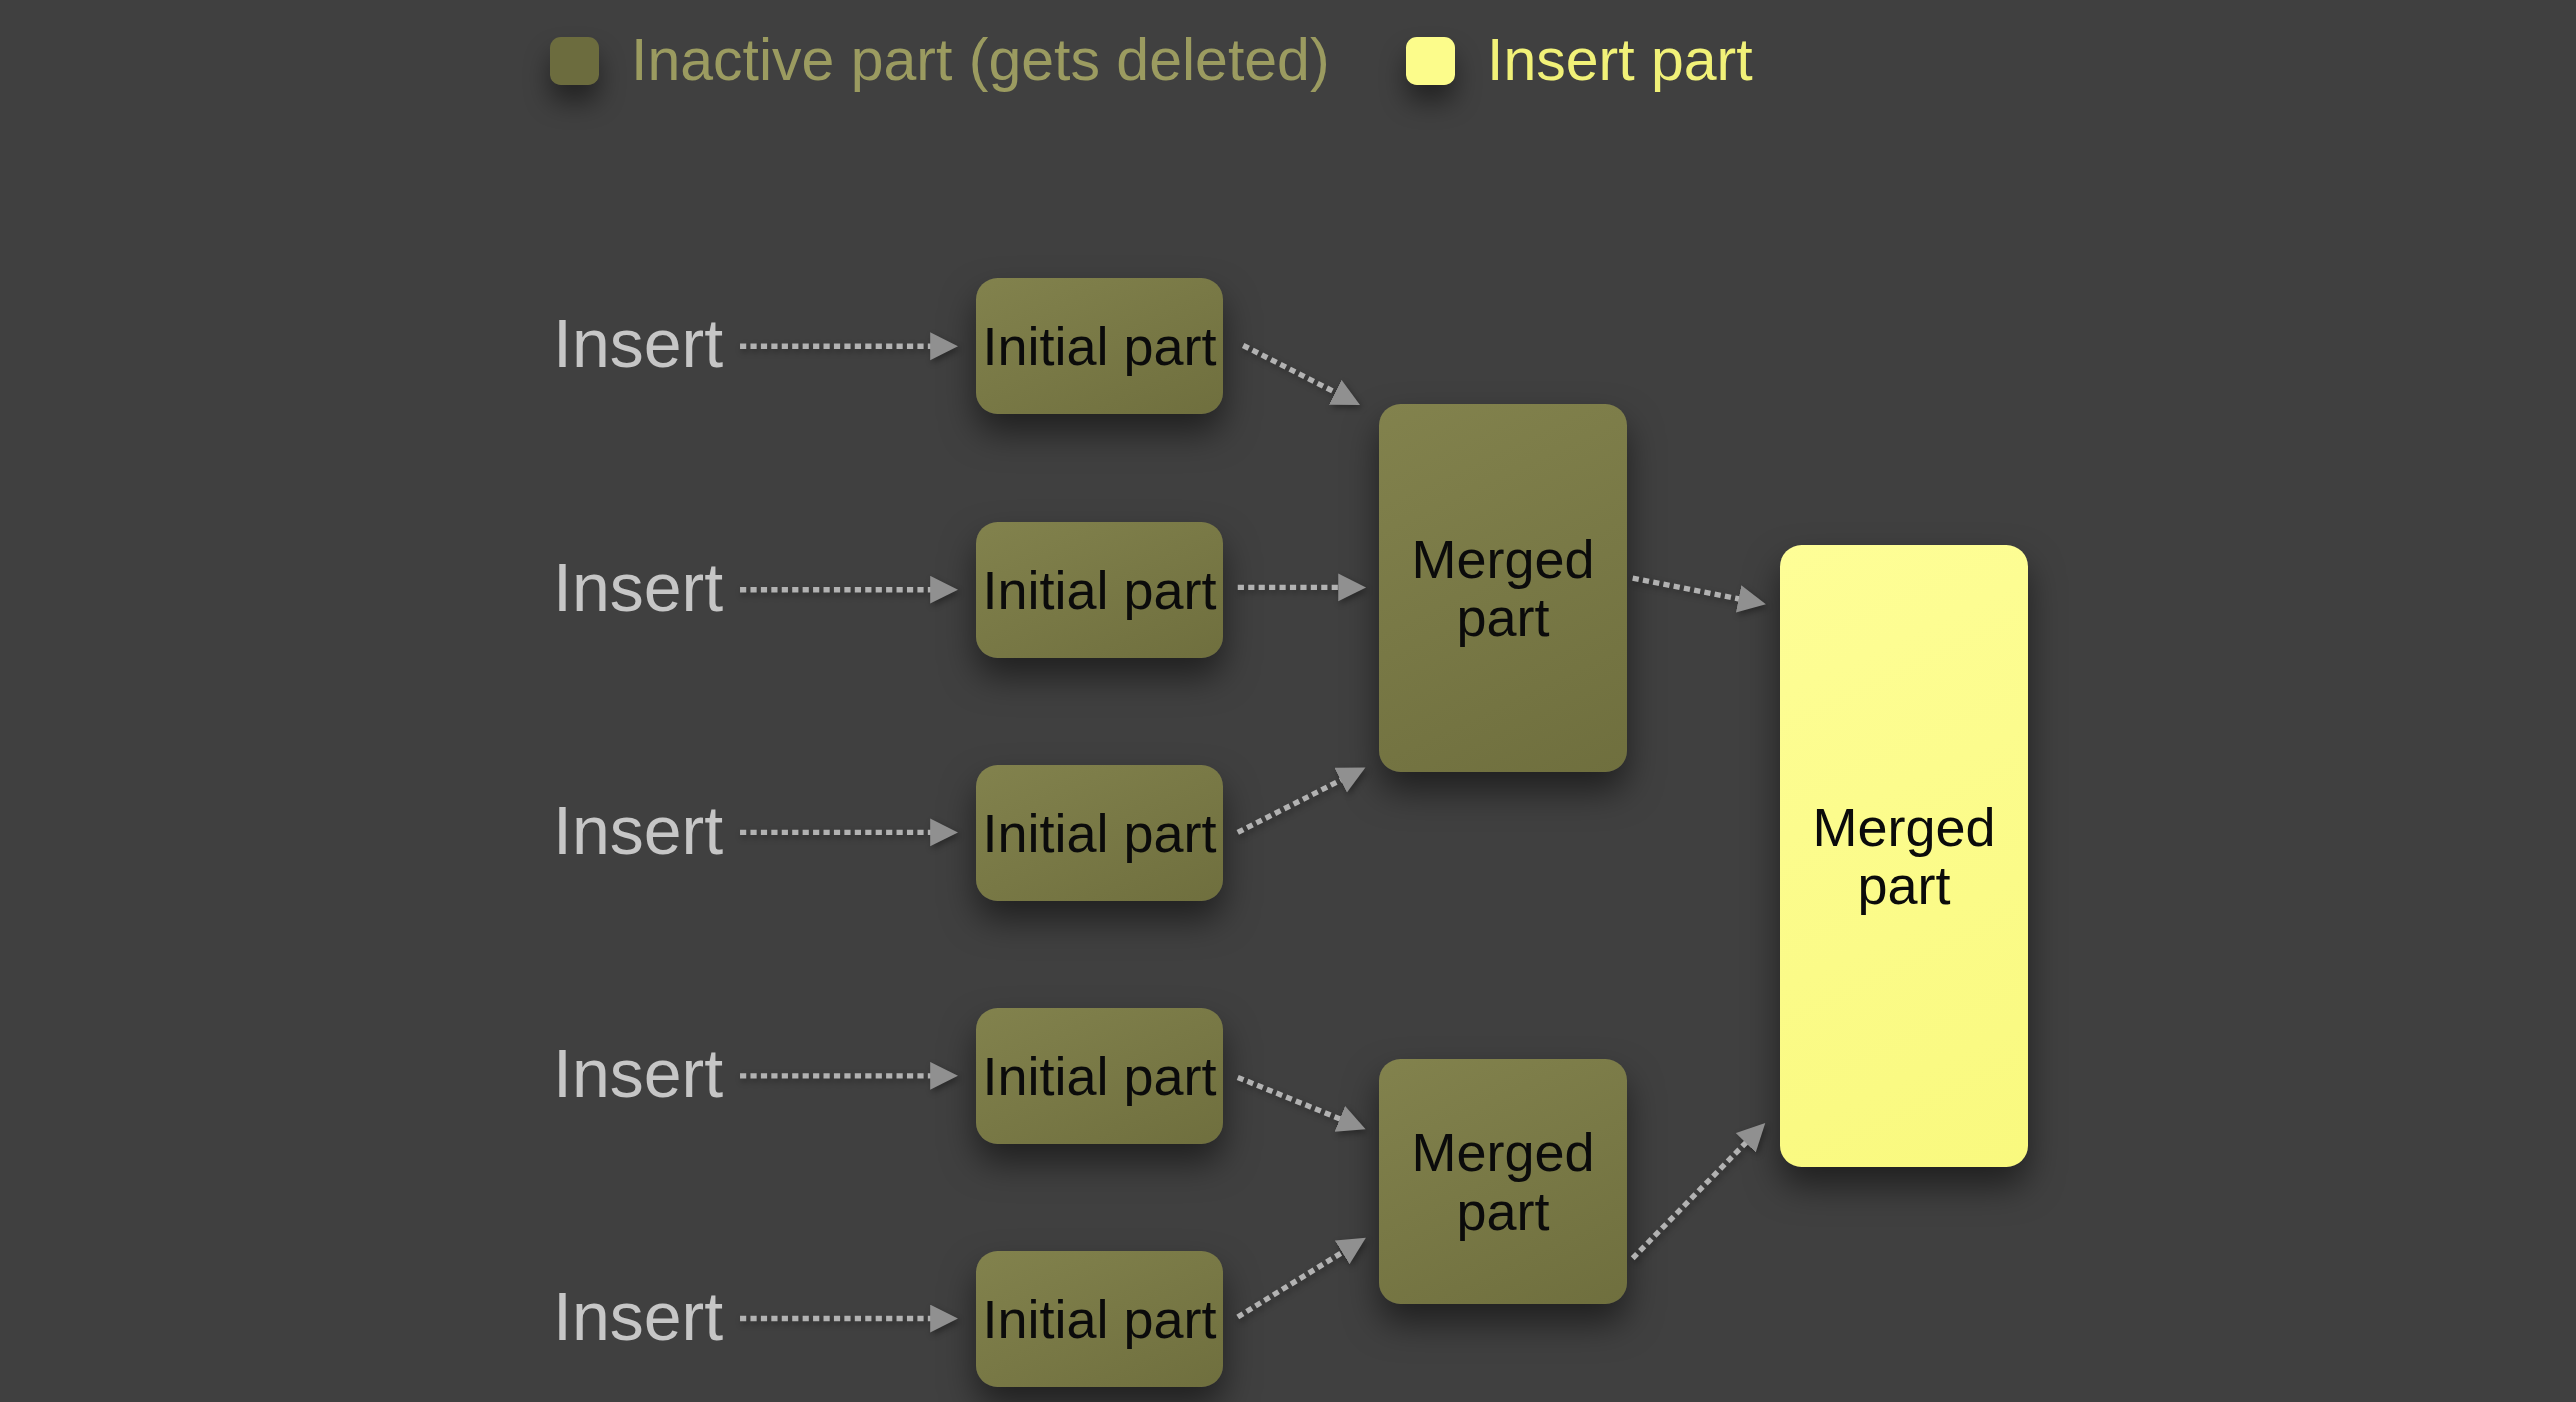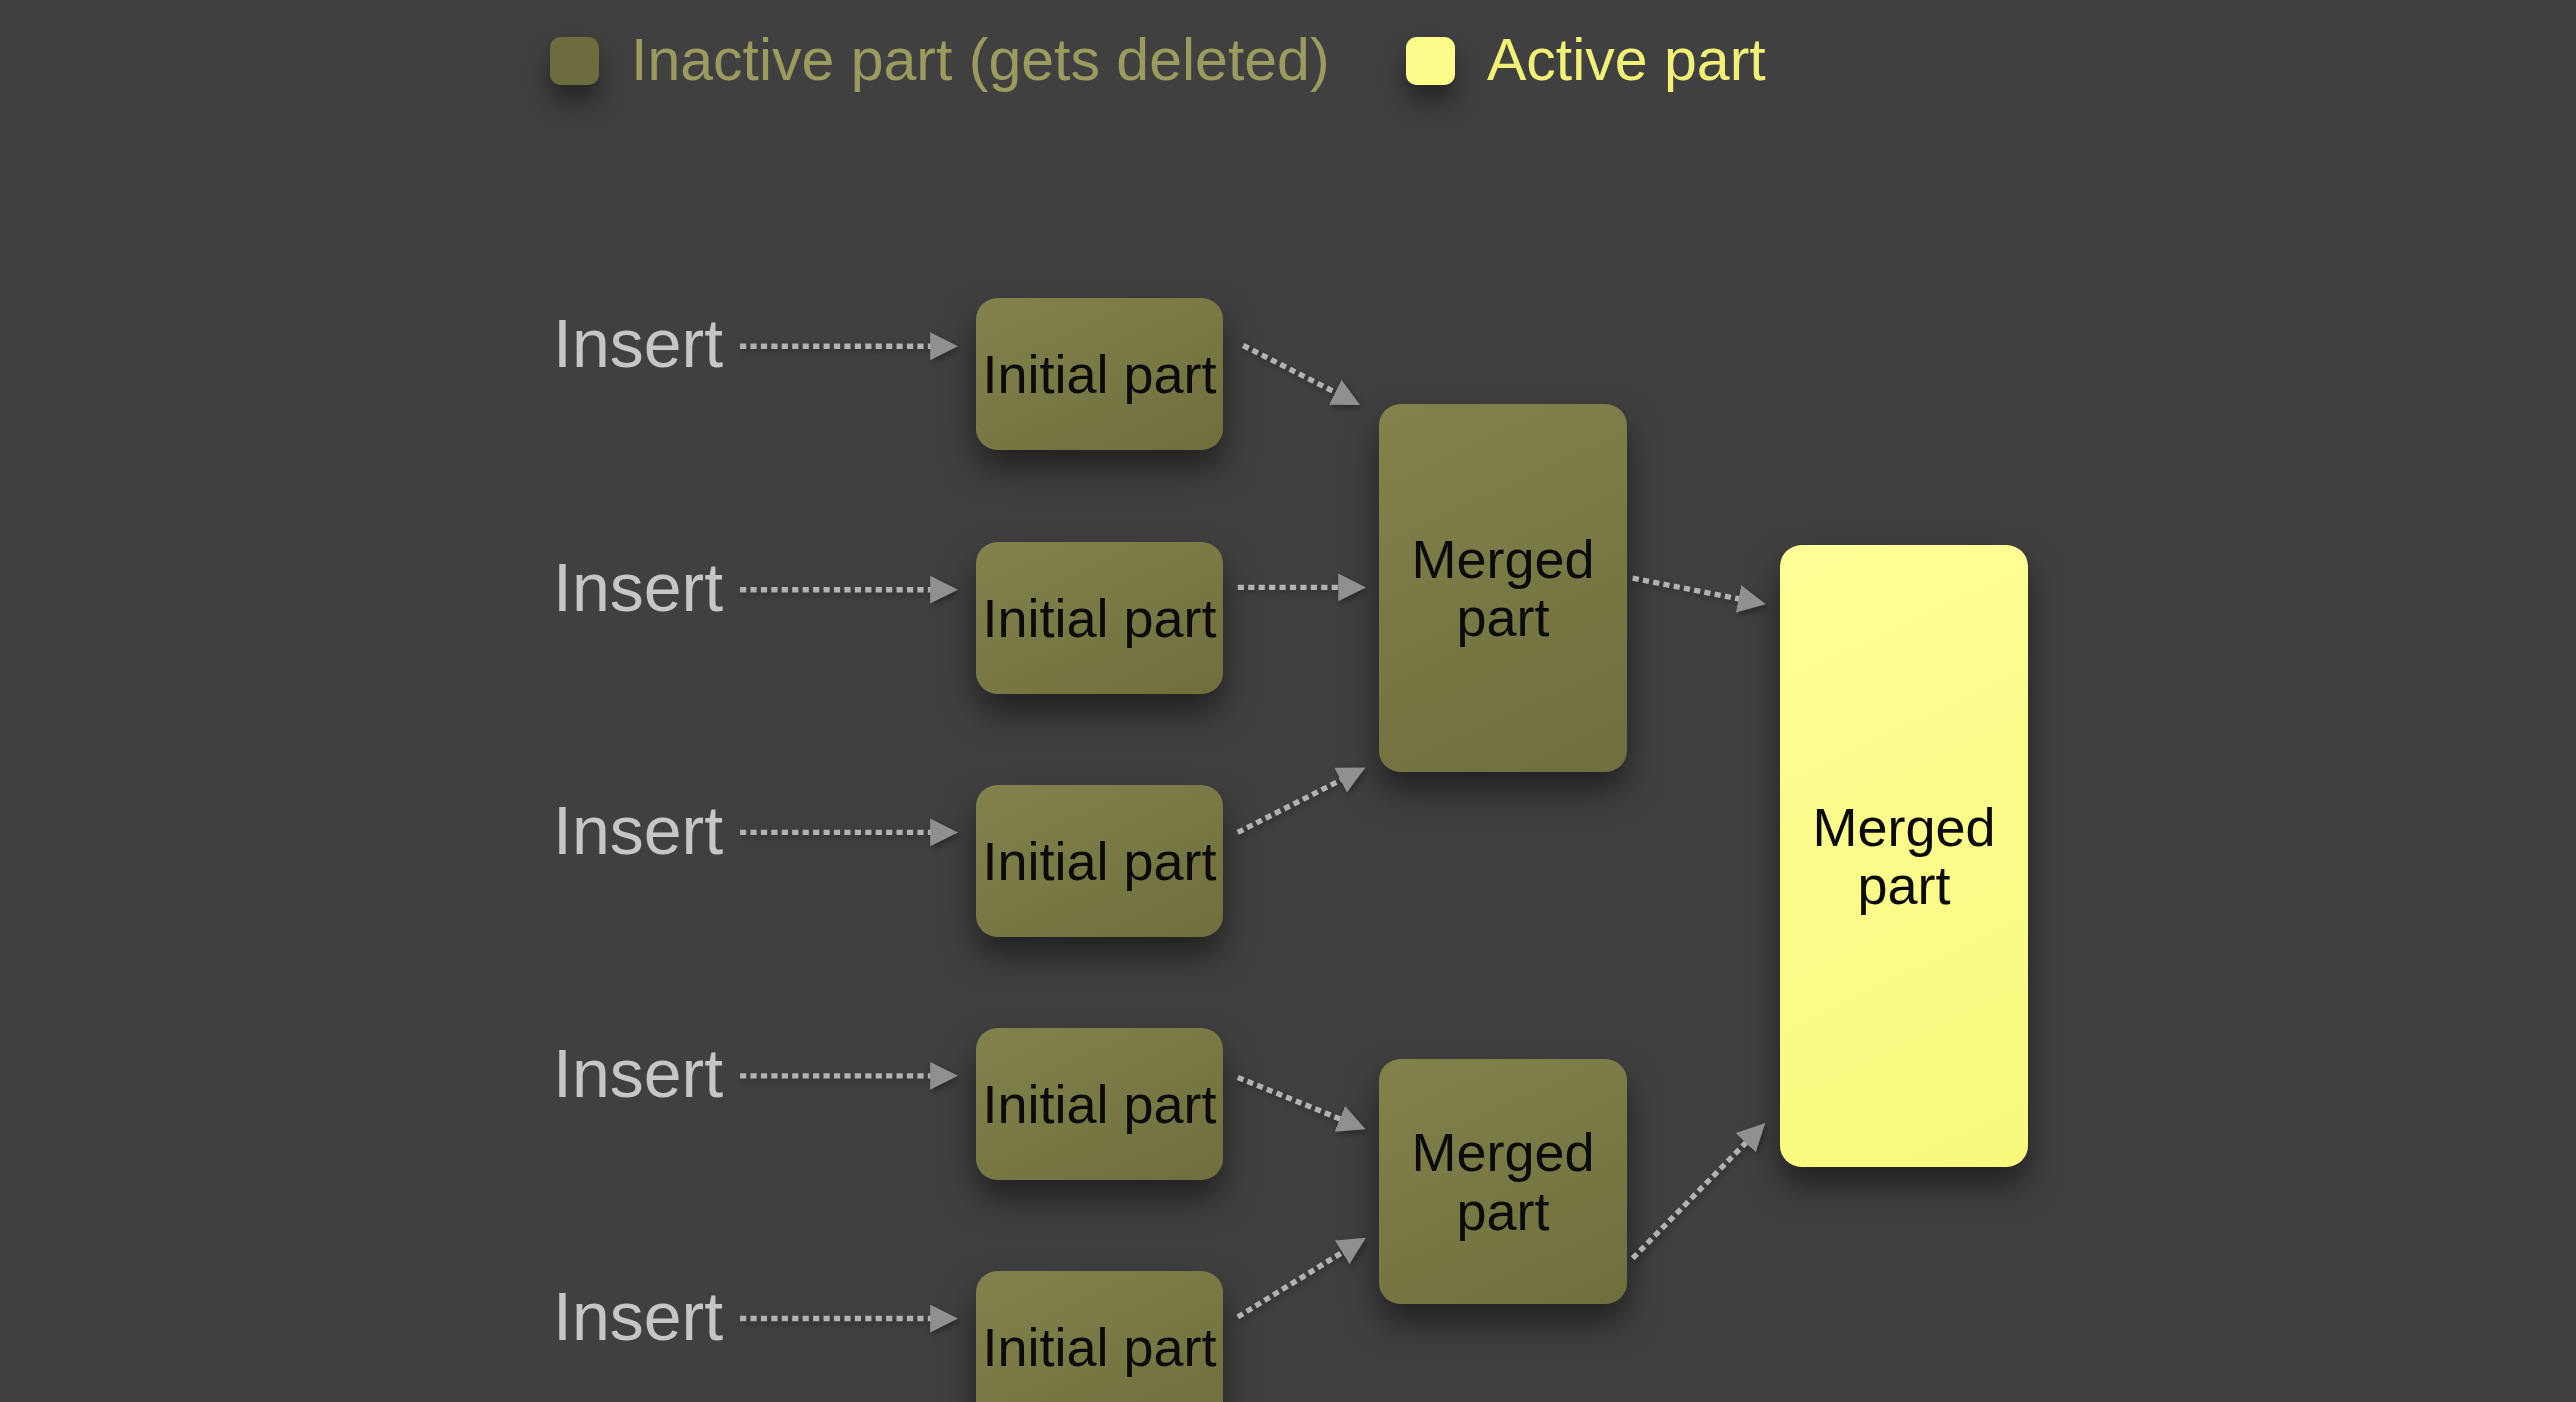--- a/index.html
+++ b/index.html
@@ -30,21 +30,21 @@
   .box {
     position:absolute; display:flex; align-items:center; justify-content:center;
     text-align:center; border-radius:21.6px;
     font-size:54px; line-height:1.08; color:#0b0b0b;
     box-shadow:0 18.6px 34px rgba(0,0,0,.5);
     padding:0 6.2px; box-sizing:border-box;
   }
   .box.inactive { background:linear-gradient(155deg,#82824d 0%,#6f6f3e 100%); }
   .box.active   { background:linear-gradient(155deg,#fefe97 0%,#f9f97e 100%); }
 
-  .initial { left:976px; width:247px; height:152px;margin-top:20px; }
+  .initial { left:976px; width:247px; height:136px; }
   .initial.r1 { top:278px; }
   .initial.r2 { top:522px; }
   .initial.r3 { top:765px; }
   .initial.r4 { top:1008px; }
   .initial.r5 { top:1251px; }
 
   .merged-top    { left:1379px; top:404px;  width:248px; height:368px; }
   .merged-bottom { left:1379px; top:1059px; width:248px; height:245px; }
   .merged-final  { left:1780px; top:545px;  width:248px; height:622px; }
 
@@ -60,21 +60,21 @@
 <body>
 
 <div class="canvas">
 
   <div class="legend-item inactive">
     <span class="swatch"></span>
     <span class="legend-label">Inactive part (gets deleted)</span>
   </div>
   <div class="legend-item active">
     <span class="swatch"></span>
-    <span class="legend-label">Active part</span>
+    <span class="legend-label">Insert part</span>
   </div>
 
   <div class="insert-label" style="top:346px">Insert</div>
   <div class="insert-label" style="top:590px">Insert</div>
   <div class="insert-label" style="top:833px">Insert</div>
   <div class="insert-label" style="top:1076px">Insert</div>
   <div class="insert-label" style="top:1319px">Insert</div>
 
   <div class="box inactive initial r1">Initial part</div>
   <div class="box inactive initial r2">Initial part</div>

